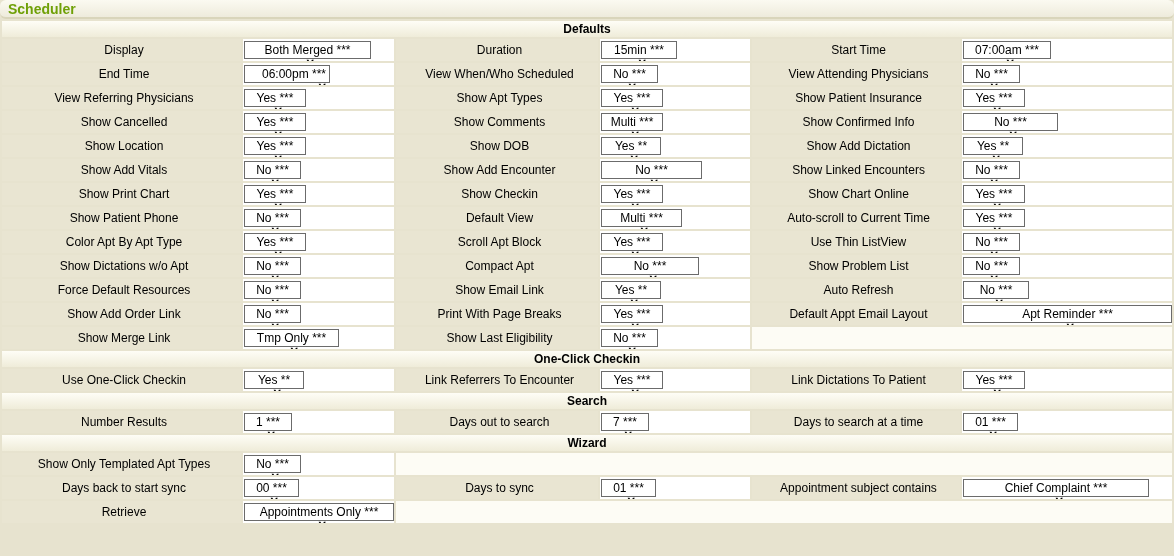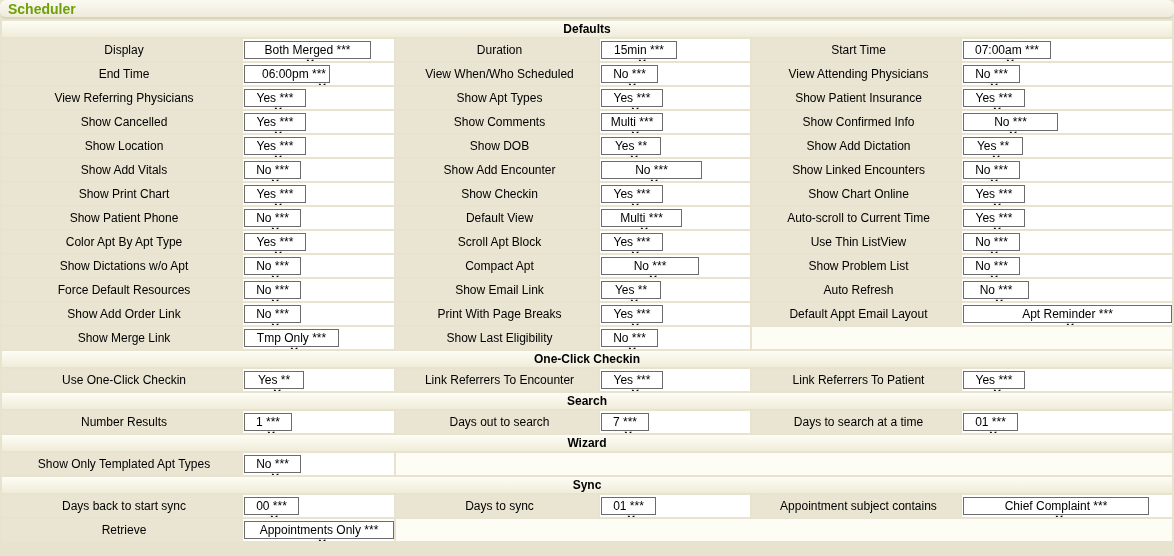--- a/index.html
+++ b/index.html
@@ -279,21 +279,21 @@
           <td class="lbl">Use One-Click Checkin</td>
           <td class="val"><div class="sel" style="min-width: 60px;">
               <span class="sel-text">Yes **</span>
               <span class="arrow">∨</span>
             </div></td>
           <td class="lbl">Link Referrers To Encounter</td>
           <td class="val"><div class="sel" style="min-width: 62px;">
               <span class="sel-text">Yes ***</span>
               <span class="arrow">∨</span>
             </div></td>
-          <td class="lbl">Link Referrers To Patient</td>
+          <td class="lbl">Link Dictations To Patient</td>
           <td class="val"><div class="sel" style="min-width: 62px;">
               <span class="sel-text">Yes ***</span>
               <span class="arrow">∨</span>
             </div></td>
         </tr>
         <tr>
           <td colspan="6" class="band">Search</td>
         </tr>
         <tr>
           <td class="lbl">Number Results</td>
@@ -315,23 +315,20 @@
         <tr>
           <td colspan="6" class="band">Wizard</td>
         </tr>
         <tr>
           <td class="lbl">Show Only Templated Apt Types</td>
           <td class="val"><div class="sel" style="min-width: 57px;">
               <span class="sel-text">No ***</span>
               <span class="arrow">∨</span>
             </div></td>
           <td colspan="4" class="empty"></td>
-        </tr>
-        <tr>
-          <td colspan="6" class="band">Sync</td>
         </tr>
         <tr>
           <td class="lbl">Days back to start sync</td>
           <td class="val"><div class="sel" style="min-width: 55px;">
               <span class="sel-text">00 ***</span>
               <span class="arrow">∨</span>
             </div></td>
           <td class="lbl">Days to sync</td>
           <td class="val"><div class="sel" style="min-width: 55px;">
               <span class="sel-text">01 ***</span>

